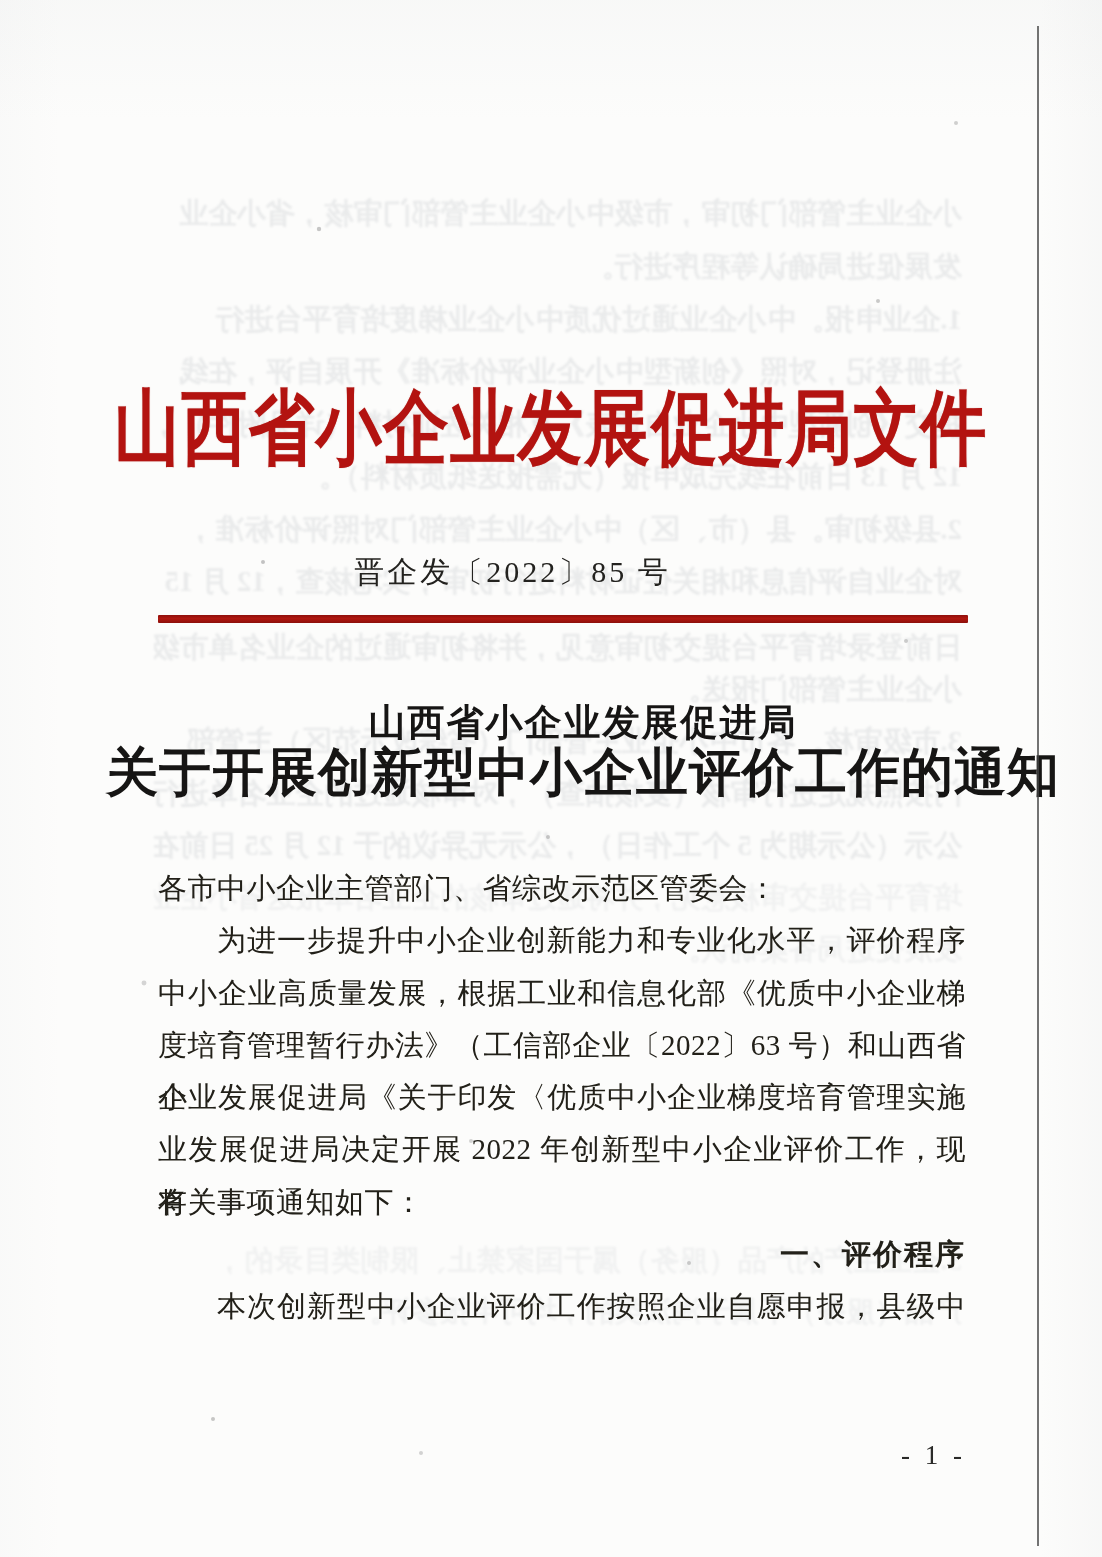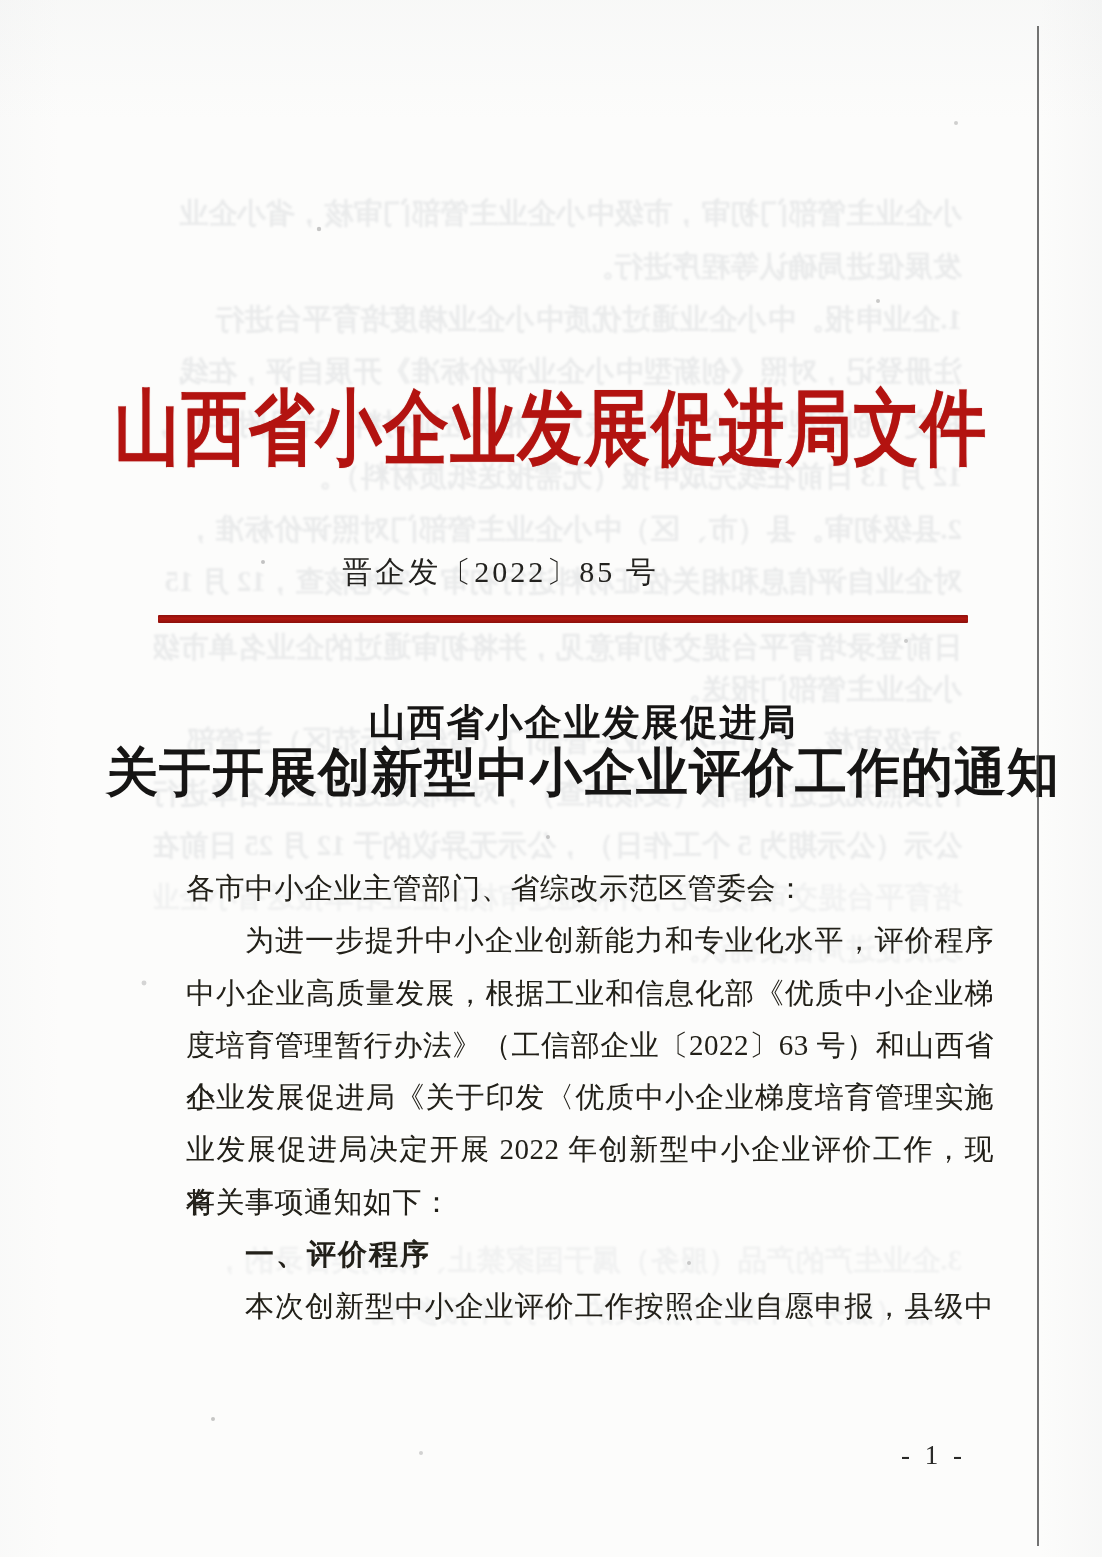--- a/index.html
+++ b/index.html
@@ -40,46 +40,45 @@
   .org-title .stretch{
     display:inline-block;
     transform:scaleX(.80);transform-origin:50% 50%;
     font-size:82px;line-height:100px;
     font-weight:700;color:#b31310;
     letter-spacing:2px;white-space:nowrap;
     text-shadow:0 0 1px rgba(155,20,15,.6);
   }
   .doc-number{
     position:absolute;top:552px;left:0;width:1001px;
-    text-align:center;font-size:30px;color:#23221f;letter-spacing:3px;
+    text-align:center;font-size:30px;color:#23221f;letter-spacing:3px;padding-left:12px;
   }
   .red-rule{
     position:absolute;top:615px;left:158px;width:810px;height:8px;
     background:linear-gradient(180deg,#8f100c,#b0170f 45%,#8c0f0b);
     border-radius:1px;
   }
   .doc-title{
     position:absolute;top:698px;left:0;width:1102px;
     text-align:center;color:#161514;
     font-family:"Liberation Sans","DejaVu Sans",sans-serif;
     font-weight:700;
     padding-left:32px;
   }
   .doc-title .t1{font-size:37px;line-height:49px;letter-spacing:2px;}
   .doc-title .t2{font-size:52px;line-height:50px;letter-spacing:1px;}
   .body-col{
     position:absolute;top:862px;left:158px;width:808px;
     font-size:29px;line-height:52.3px;color:#222019;
     letter-spacing:.5px;
-    margin-left:28px;
   }
   .bl{height:52.3px;white-space:nowrap;}
   .bl.j{white-space:normal;text-align:justify;text-align-last:justify;text-justify:inter-character;overflow:visible;}
   .bl.ind{text-indent:59px;}
-  .bl.hd{font-family:"Liberation Sans","DejaVu Sans",sans-serif;font-weight:700;letter-spacing:2px;}
+  .bl.hd{font-family:"Liberation Sans","DejaVu Sans",sans-serif;font-weight:700;letter-spacing:2px;text-align:right;}
   .page-number{
     position:absolute;top:1440px;left:0;width:966px;
     text-align:right;font-size:27px;color:#2a2a28;letter-spacing:4px;
   }
   .scan-edge{
     position:absolute;top:26px;left:1037px;width:2px;height:1520px;
     background:#454545;opacity:.75;
   }
   .specks{
     position:absolute;top:0;left:0;width:2px;height:2px;border-radius:50%;

